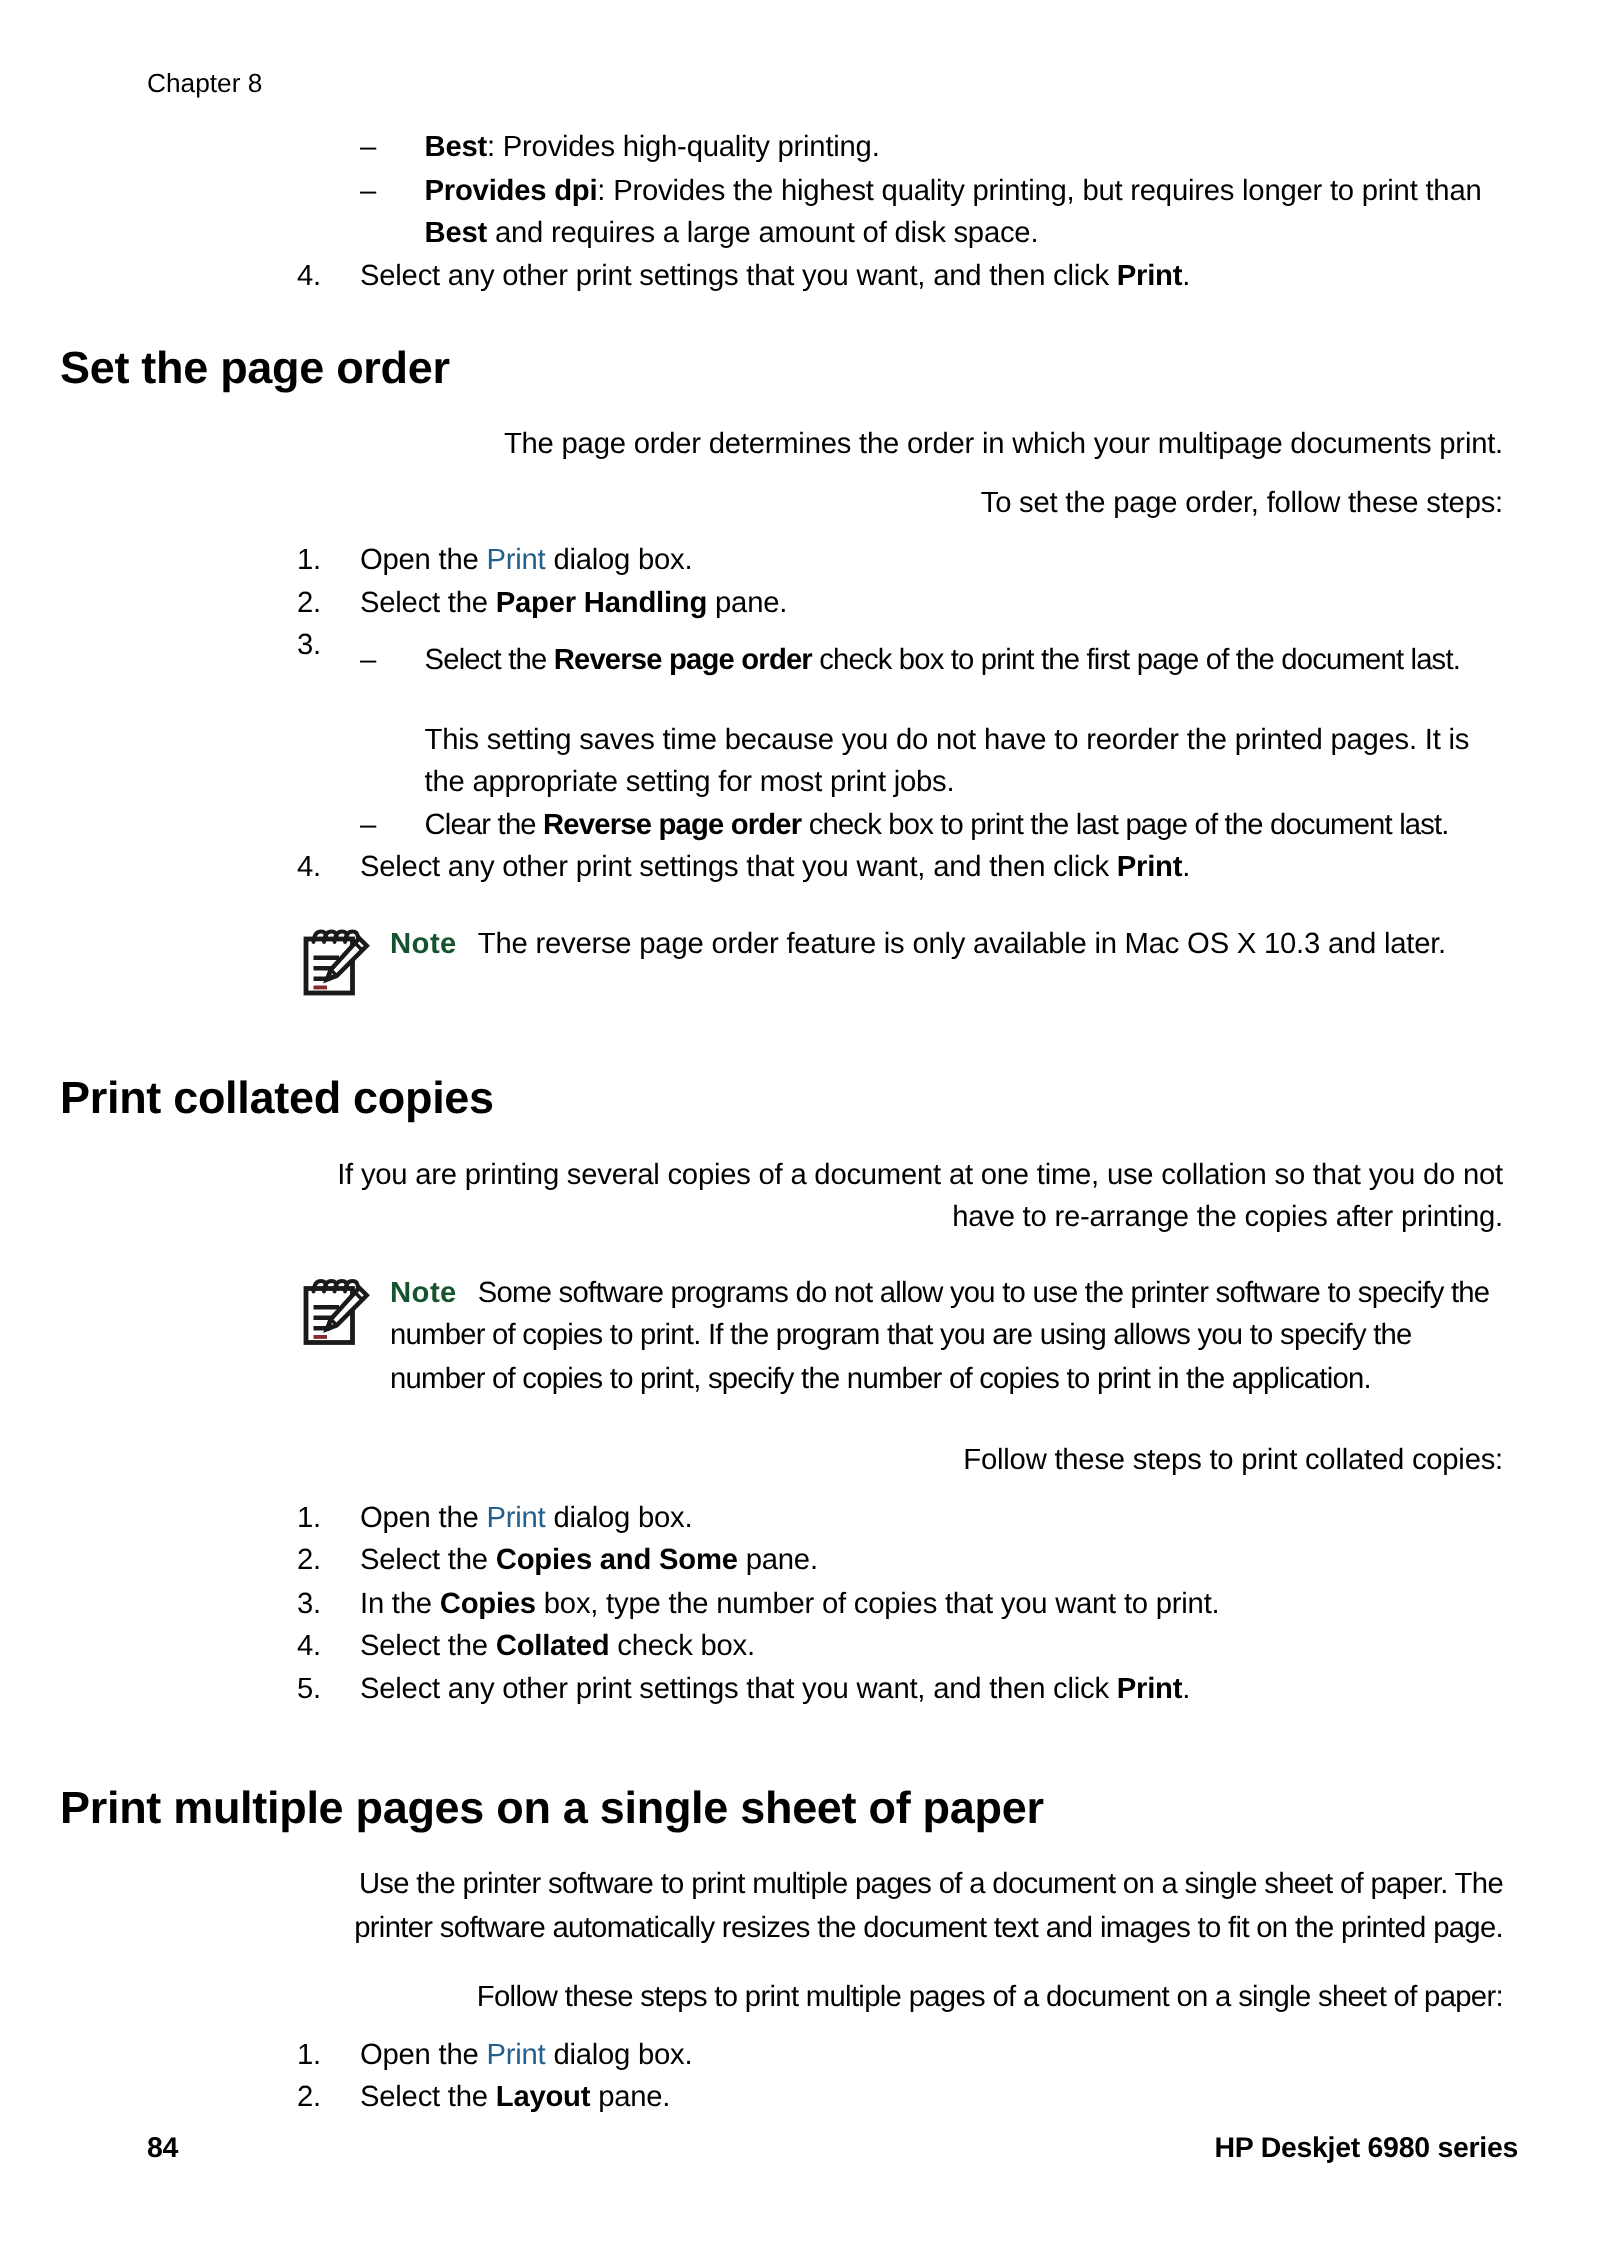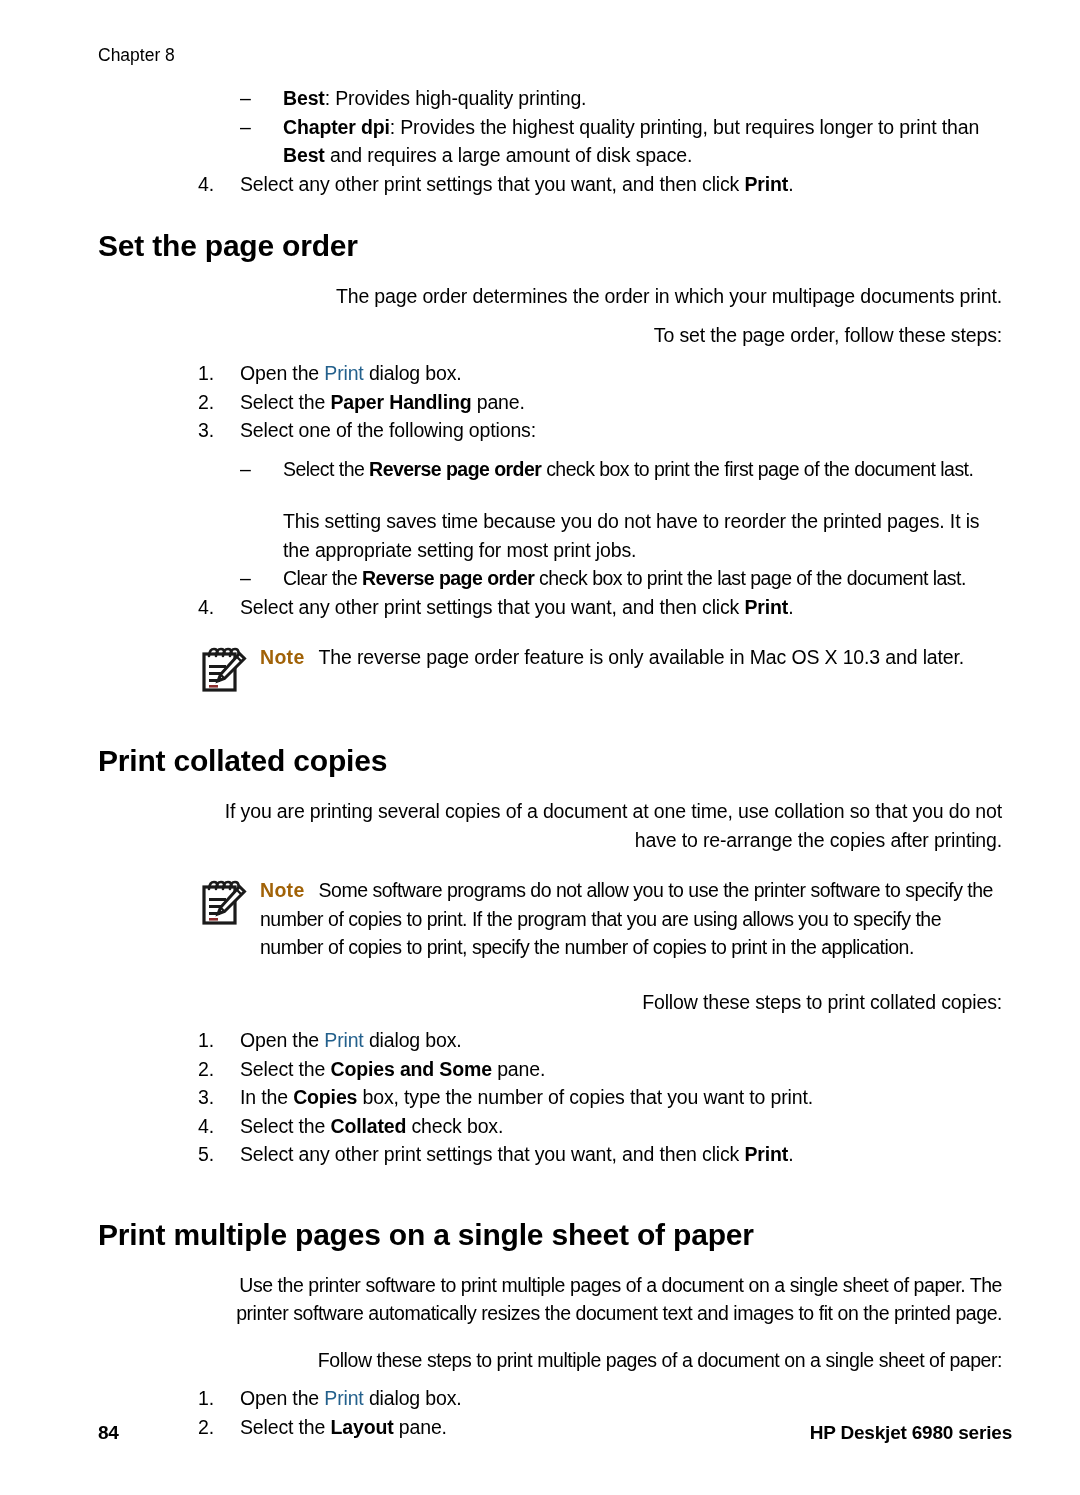--- a/index.html
+++ b/index.html
@@ -54,21 +54,21 @@
   .para.tight { letter-spacing: -0.45px; }
 
   .spacer-10 { height: 10px; }
   .spacer-18 { height: 18px; }
   .spacer-22 { height: 22px; }
   .spacer-26 { height: 26px; }
   .spacer-30 { height: 30px; }
 
   
   h1.section-head {
-    margin: 0 0 0 98px;
+    margin: 0 0 0 40px;
     font-size: 30px;
     line-height: 36px;
     font-weight: bold;
     letter-spacing: -0.2px;
     color: #000;
   }
 
   
   .olist { margin: 0; padding: 0; list-style: none; }
   .olist > li {
@@ -121,21 +121,21 @@
   }
   .note .note-body {
     margin-left: 62px;
     width: 740px;
     font-size: 19.5px;
     line-height: 28.5px;
     letter-spacing: -0.15px;
   }
   .note .note-body.tight { letter-spacing: -0.5px; }
   .note-label {
-    color: #a16207;
+    color: #14532d;
     font-weight: bold;
     letter-spacing: 0.3px;
   }
   .note-gap { display: inline-block; width: 14px; }
 
   
   .note-icon {
     position: absolute;
     left: 0;
     top: 2px;
@@ -177,21 +177,21 @@
 
   <div class="content">
 
     <ul class="dlist">
       <li>
         <span class="marker">–</span>
         <span class="b">Best</span><span>: Provides high-quality printing.</span>
       </li>
       <li>
         <span class="marker">–</span>
-        <span class="b">Chapter dpi</span><span>: Provides the highest quality printing, but requires longer to print than </span><span class="b">Best</span><span> and requires a large amount of disk space.</span>
+        <span class="b">Provides dpi</span><span>: Provides the highest quality printing, but requires longer to print than </span><span class="b">Best</span><span> and requires a large amount of disk space.</span>
       </li>
     </ul>
 
     <ul class="olist">
       <li>
         <span class="marker">4.</span>
         <span>Select any other print settings that you want, and then click </span><span class="b">Print</span><span>.</span>
       </li>
     </ul>
 
@@ -213,21 +213,20 @@
       <li>
         <span class="marker">1.</span>
         <span>Open the </span><span class="lnk">Print</span><span> dialog box.</span>
       </li>
       <li>
         <span class="marker">2.</span>
         <span>Select the </span><span class="b">Paper Handling</span><span> pane.</span>
       </li>
       <li>
         <span class="marker">3.</span>
-        <span>Select one of the following options:</span>
       </li>
     </ul>
 
     <div class="spacer-10"></div>
 
     <ul class="dlist">
       <li class="tight">
         <span class="marker">–</span>
         <span>Select the </span><span class="b">Reverse page order</span><span> check box to print the first page of the document last.</span>
       </li>

